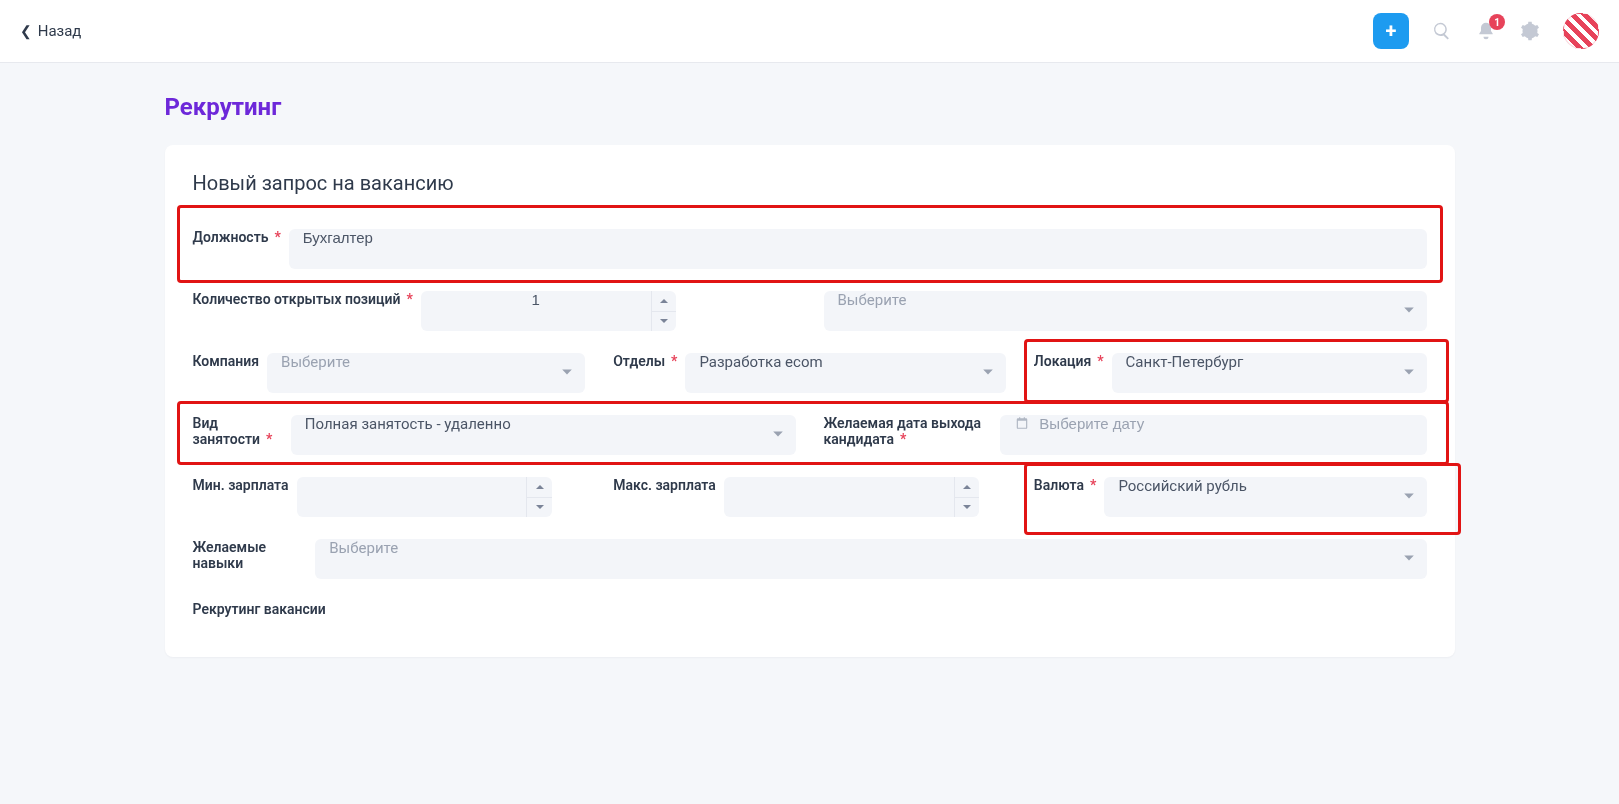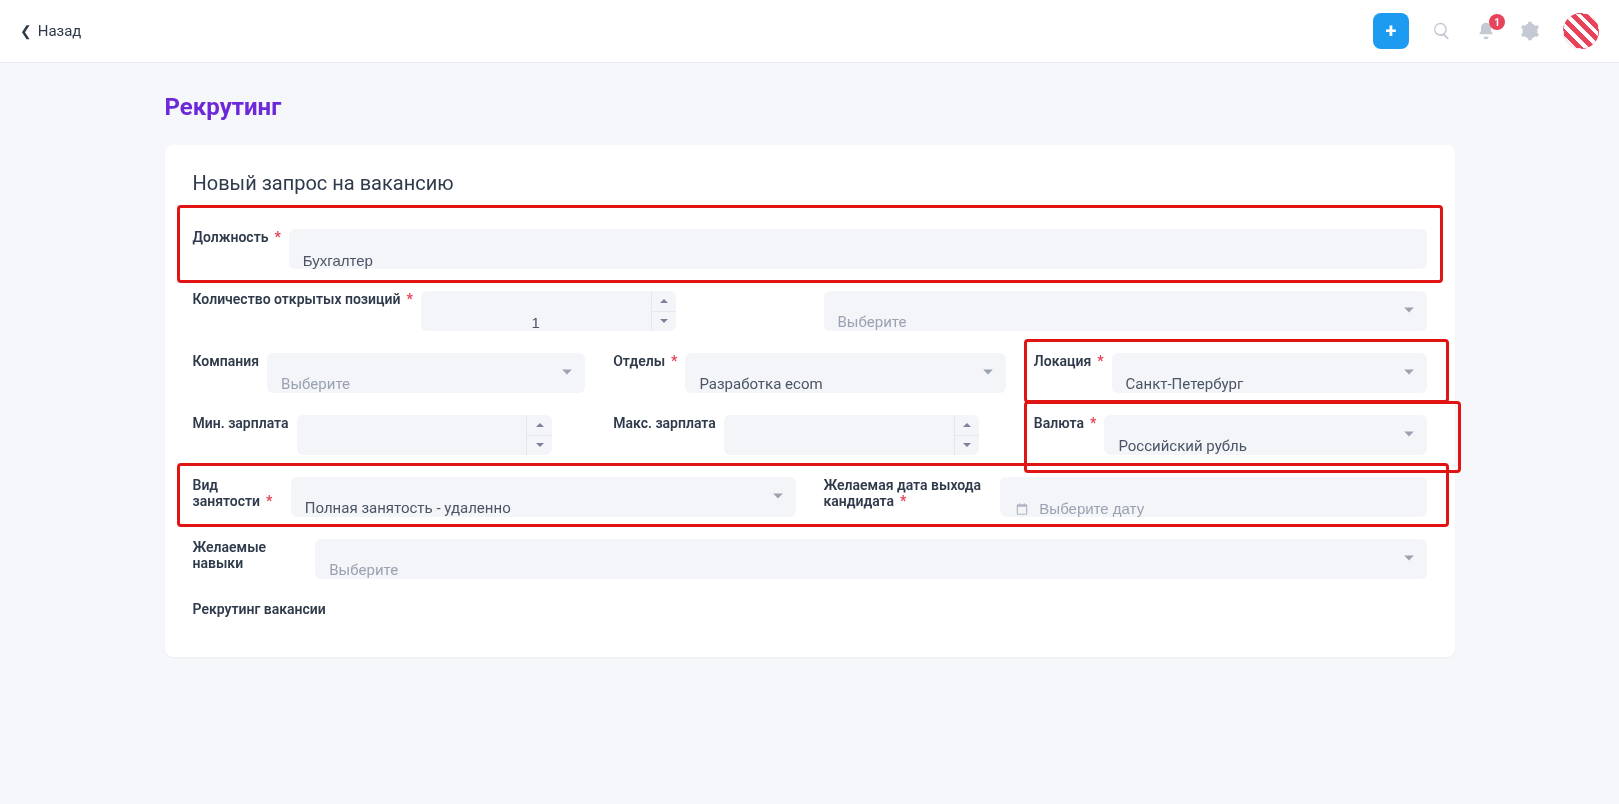--- a/index.html
+++ b/index.html
@@ -101,21 +101,21 @@
 
   .input, .select {
     width:100%;
     height:40px;
     background:#f3f5f9;
     border:none;
     border-radius:6px;
     padding:0 14px;
     font-size:15px;
     color:#4b5566;
-    display:flex; align-items:flex-end;
+    display:flex; align-items:flex-start;
     position:relative;
   }
   .input input {
     border:none; background:transparent; outline:none;
     width:100%; font-size:15px; color:#4b5566;
   }
   .input input::placeholder, .select .ph { color:#9aa2b1; }
 
   .select { cursor:pointer; }
   .select .chev {
@@ -271,75 +271,20 @@
           </label>
           <div class="select">
             <span>Санкт-Петербург</span>
             <span class="chev"><svg viewBox="0 0 10 10">
                   <path d="M1 3l4 4 4-4z"></path>
                 </svg></span>
           </div>
         </div>
       </div>
 
-      <div class="row">
-        <div class="col">
-          <label class="label">Мин. зарплата</label>
-          <div class="numwrap">
-            <div class="input">
-                <input type="text" style="">
-              </div>
-            <div class="stepper">
-              <div class="step">
-                  <svg viewBox="0 0 10 10">
-                    <path d="M1 7l4-4 4 4z"></path>
-                  </svg>
-                </div>
-              <div class="step">
-                  <svg viewBox="0 0 10 10">
-                    <path d="M1 3l4 4 4-4z"></path>
-                  </svg>
-                </div>
-            </div>
-          </div>
-        </div>
-        <div class="col">
-          <label class="label">Макс. зарплата</label>
-          <div class="numwrap">
-            <div class="input">
-                <input type="text" style="">
-              </div>
-            <div class="stepper">
-              <div class="step">
-                  <svg viewBox="0 0 10 10">
-                    <path d="M1 7l4-4 4 4z"></path>
-                  </svg>
-                </div>
-              <div class="step">
-                  <svg viewBox="0 0 10 10">
-                    <path d="M1 3l4 4 4-4z"></path>
-                  </svg>
-                </div>
-            </div>
-          </div>
-        </div>
-        <div class="col">
-          <div class="hl" style="left:-10px; top:-14px; right:-34px; bottom:-18px;"></div>
-          <label class="label">
-            <span>Валюта</span><span class="req">*</span>
-          </label>
-          <div class="select">
-            <span>Российский рубль</span>
-            <span class="chev"><svg viewBox="0 0 10 10">
-                  <path d="M1 3l4 4 4-4z"></path>
-                </svg></span>
-          </div>
-        </div>
-      </div>
-
       <div class="row" style="position:relative;">
         <div class="hl" style="left:-16px; top:-14px; right:-22px; bottom:-10px;"></div>
         <div class="col">
           <label class="label">
             <span>Вид занятости</span><span class="req">*</span>
           </label>
           <div class="select">
             <span>Полная занятость - удаленно</span>
             <span class="chev"><svg viewBox="0 0 10 10">
                   <path d="M1 3l4 4 4-4z"></path>
@@ -356,20 +301,75 @@
                   <path d="M7 2v2H5a2 2 0 00-2 2v14a2 2 0 002 2h14a2 2 0 002-2V6a2 2 0 00-2-2h-2V2h-2v2H9V2H7zm-2 6h14v12H5V8z"></path>
                 </svg>
             </span>
             <input type="text" placeholder="Выберите дату" style="">
           </div>
         </div>
       </div>
 
       <div class="row">
         <div class="col">
+          <label class="label">Мин. зарплата</label>
+          <div class="numwrap">
+            <div class="input">
+                <input type="text" style="">
+              </div>
+            <div class="stepper">
+              <div class="step">
+                  <svg viewBox="0 0 10 10">
+                    <path d="M1 7l4-4 4 4z"></path>
+                  </svg>
+                </div>
+              <div class="step">
+                  <svg viewBox="0 0 10 10">
+                    <path d="M1 3l4 4 4-4z"></path>
+                  </svg>
+                </div>
+            </div>
+          </div>
+        </div>
+        <div class="col">
+          <label class="label">Макс. зарплата</label>
+          <div class="numwrap">
+            <div class="input">
+                <input type="text" style="">
+              </div>
+            <div class="stepper">
+              <div class="step">
+                  <svg viewBox="0 0 10 10">
+                    <path d="M1 7l4-4 4 4z"></path>
+                  </svg>
+                </div>
+              <div class="step">
+                  <svg viewBox="0 0 10 10">
+                    <path d="M1 3l4 4 4-4z"></path>
+                  </svg>
+                </div>
+            </div>
+          </div>
+        </div>
+        <div class="col">
+          <div class="hl" style="left:-10px; top:-14px; right:-34px; bottom:-18px;"></div>
+          <label class="label">
+            <span>Валюта</span><span class="req">*</span>
+          </label>
+          <div class="select">
+            <span>Российский рубль</span>
+            <span class="chev"><svg viewBox="0 0 10 10">
+                  <path d="M1 3l4 4 4-4z"></path>
+                </svg></span>
+          </div>
+        </div>
+      </div>
+
+      <div class="row">
+        <div class="col">
           <label class="label">Желаемые навыки</label>
           <div class="select">
             <span class="ph">Выберите</span>
             <span class="chev"><svg viewBox="0 0 10 10">
                   <path d="M1 3l4 4 4-4z"></path>
                 </svg></span>
           </div>
         </div>
       </div>
 

